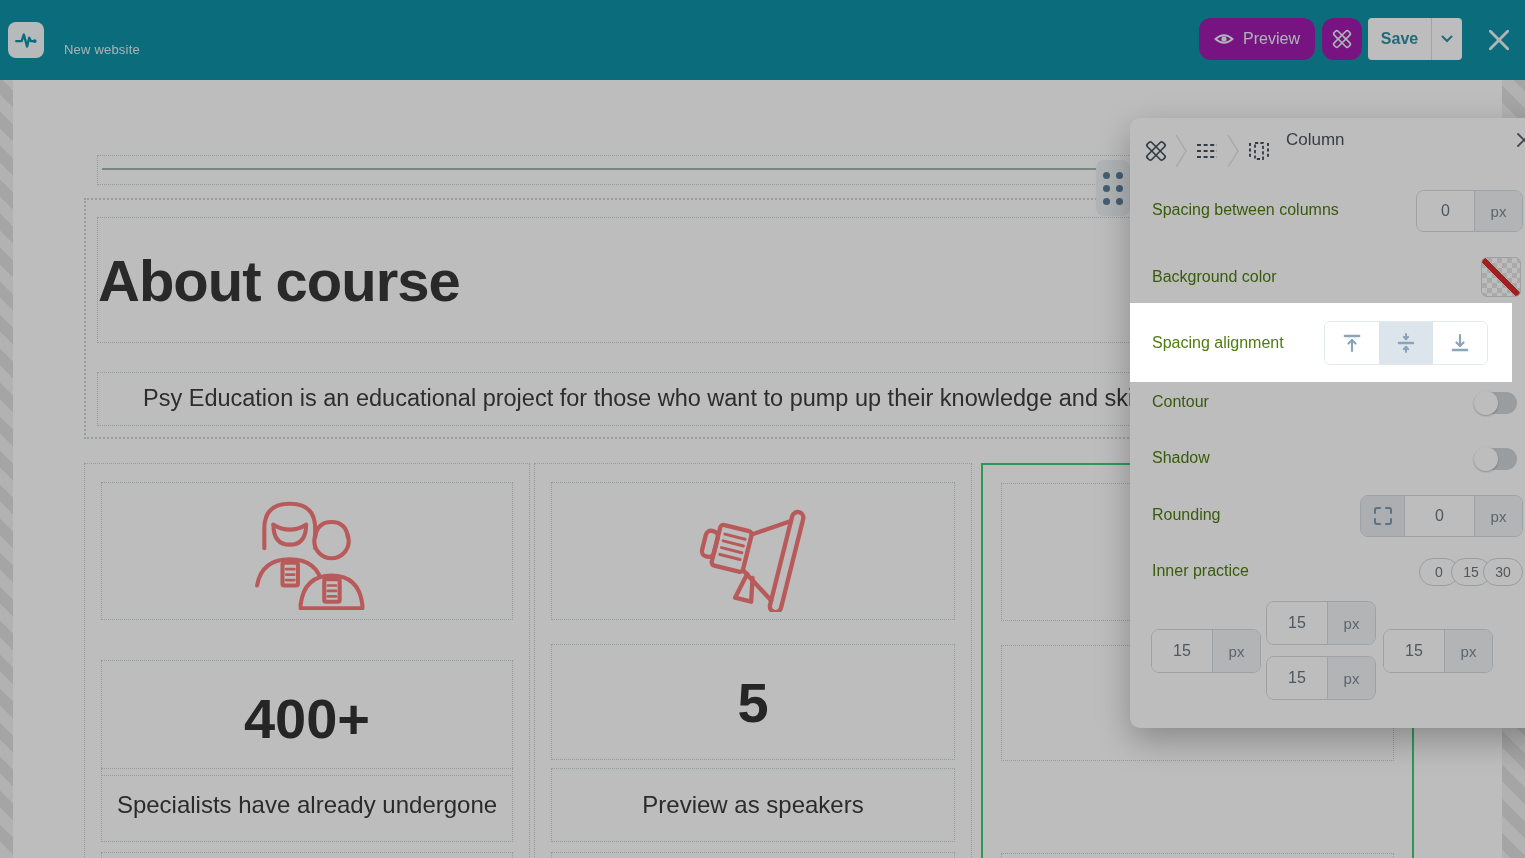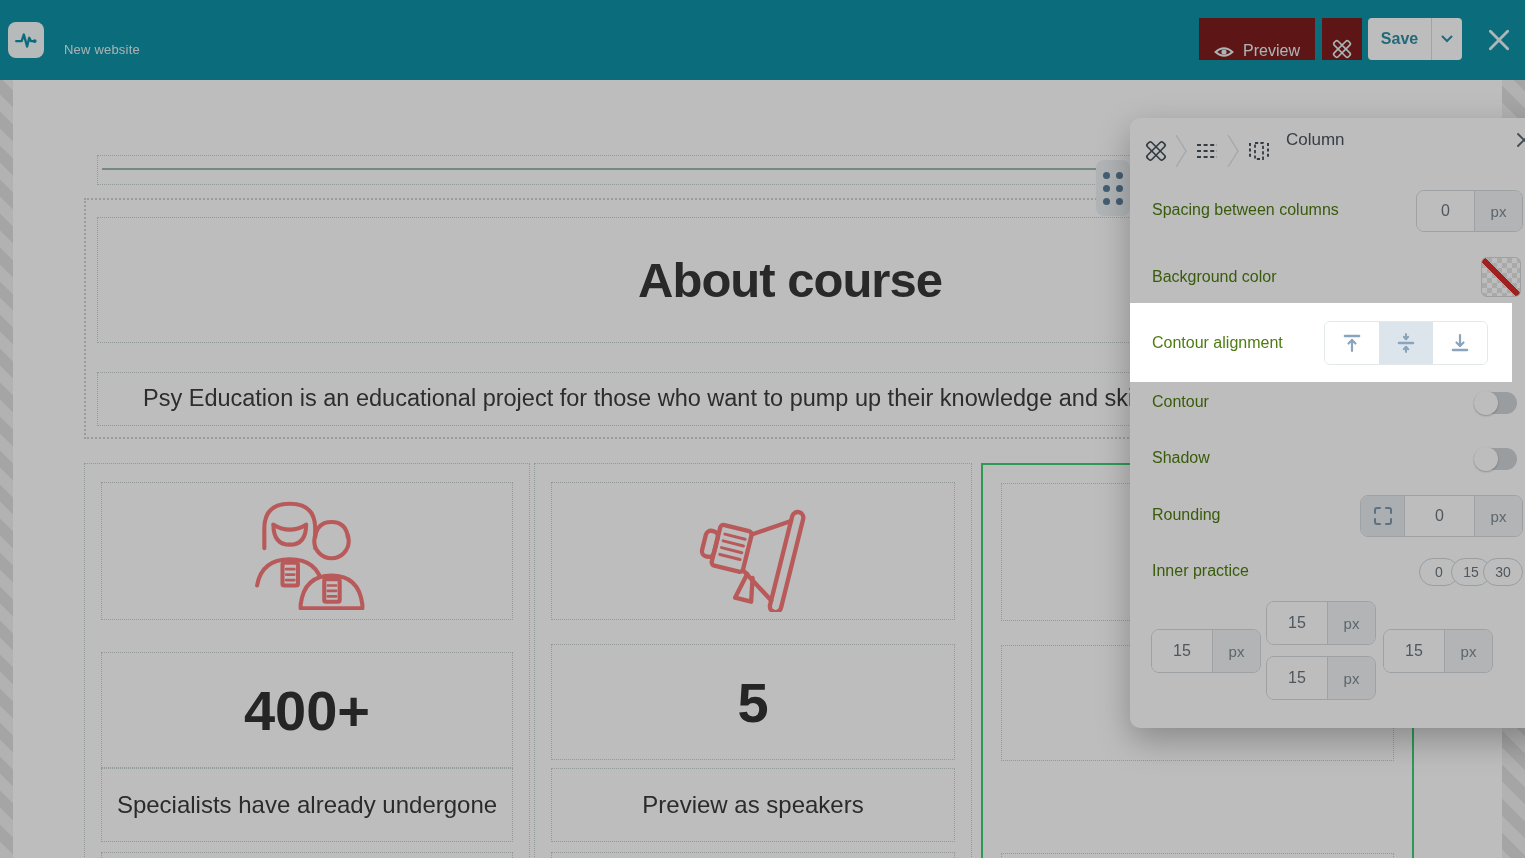--- a/index.html
+++ b/index.html
@@ -7,33 +7,33 @@
   .screen{position:relative;width:1525px;height:858px;overflow:hidden;
     background:repeating-linear-gradient(45deg,#f0f0f0 0 12px,#dfdfdf 12px 24px);}
   .page{position:absolute;left:13px;top:80px;width:1489px;height:778px;background:#ffffff;}
 
   
   .topbar{position:absolute;left:0;top:0;width:1525px;height:80px;background:#0f92a7;}
   .logo{position:absolute;left:8px;top:22px;width:36px;height:36px;border-radius:8px;background:#f6fbfc;
     display:flex;align-items:center;justify-content:center;}
   .site-title{position:absolute;left:64px;top:0;height:98px;display:flex;align-items:center;
     font-size:13px;color:#e3f1f3;letter-spacing:.2px;}
-  .btn-teal{position:absolute;top:18px;height:42px;border-radius:0;background:#7f1d1d;
-    display:flex;align-items:flex-end;justify-content:center;gap:9px;color:#e8f4f6;font-size:16px;}
+  .btn-teal{position:absolute;top:18px;height:42px;border-radius:12px;background:#a21caf;
+    display:flex;align-items:center;justify-content:center;gap:9px;color:#e8f4f6;font-size:16px;}
   .btn-save{position:absolute;left:1368px;top:18px;width:94px;height:42px;border-radius:4px;background:#ffffff;
     display:flex;align-items:stretch;}
   .btn-save .lbl{width:63px;display:flex;align-items:center;justify-content:center;
     color:#2f8fa3;font-weight:bold;font-size:16px;}
   .btn-save .caret{width:30px;border-left:1px solid #d7dfe2;display:flex;align-items:center;justify-content:center;}
 
   
   .guide{position:absolute;border:1px dotted #c7cfcf;}
   .guide2{position:absolute;border:2px dotted #ccd4d4;}
   .divider-line{position:absolute;left:4px;right:4px;top:12px;height:2px;background:#9fb8b1;}
-  .h1-text{width:100%;text-align:center;font-size:49px;font-weight:bold;color:#383838;letter-spacing:-1px;}
+  .h1-text{width:100%;text-align:left;font-size:58px;font-weight:bold;color:#383838;letter-spacing:-1px;}
   .para-text{position:absolute;left:143px;top:385px;white-space:nowrap;font-size:23.5px;color:#3d3d3d;}
   .colbox{position:absolute;left:16px;right:16px;border:1px dotted #c7cfcf;
     display:flex;align-items:center;justify-content:center;}
   .num{font-size:56px;font-weight:bold;color:#333333;}
   .cap{font-size:24px;color:#3b3b3b;}
   .col-selected{position:absolute;border:2px solid #3ecf74;}
   .drag-handle{position:absolute;left:1096px;top:160px;width:34px;height:56px;border-radius:8px;background:#eff3f5;
     display:grid;grid-template-columns:7px 7px;grid-template-rows:7px 7px 7px;gap:6px;
     align-content:center;justify-content:center;}
   .drag-handle i{width:7px;height:7px;border-radius:50%;background:#5d7f9b;}
@@ -100,21 +100,21 @@
           <rect x="38" y="78" width="17" height="25" rx="2" fill="#ffffff"></rect>
           <path d="M42,85 h9 M42,91 h9 M42,97 h9" stroke-width="3"></path>
           <circle cx="92" cy="54" r="19" fill="#ffffff"></circle>
           <path d="M74,50 Q76,33 92,33 Q108,33 110,50" fill="#ffffff"></path>
           <path d="M58,124 Q62,92 92,92 Q122,92 126,124 L126,128 L58,128 Z" fill="#ffffff"></path>
           <rect x="84" y="96" width="17" height="25" rx="2" fill="#ffffff"></rect>
           <path d="M88,103 h9 M88,109 h9 M88,115 h9" stroke-width="3"></path>
         </g>
       </svg>
     </div>
-    <div class="colbox" style="top:188px;height:114px;">
+    <div class="colbox" style="top:196px;height:114px;">
       <div class="num">400+</div>
     </div>
     <div class="colbox" style="top:304px;height:72px;">
       <div class="cap">Specialists have already undergone</div>
     </div>
     <div class="colbox" style="top:388px;height:60px;"></div>
   </div>
 
   <div class="guide" style="left:534px;top:463px;width:436px;height:420px;">
     <div class="colbox" style="top:18px;height:136px;">
@@ -229,21 +229,21 @@
     <div class="prow-label" style="position:absolute;left:22px;top:83px;">Spacing between columns</div>
     <div class="ibox" style="right:24px;top:72px;height:40px;">
       <div class="cell val" style="width:57px;">0</div>
       <div class="cell unit" style="width:47px;">px</div>
     </div>
 
     <div class="prow-label" style="position:absolute;left:22px;top:150px;">Background color</div>
     <div class="swatch" style="right:26px;top:139px;"></div>
 
     <div class="hl-row">
-      <div class="prow-label" style="position:absolute;left:22px;">Contour alignment</div>
+      <div class="prow-label" style="position:absolute;left:22px;">Spacing alignment</div>
       <div class="seg">
         <div class="opt">
           <svg width="24" height="24" viewBox="0 0 24 24">
             <g fill="none" stroke="#8aa4bc" stroke-width="2.2" stroke-linecap="round" stroke-linejoin="round">
               <line x1="5" y1="5" x2="19" y2="5" stroke-width="2.6"></line>
               <line x1="12" y1="20" x2="12" y2="9"></line>
               <polyline points="8.5,12.5 12,9 15.5,12.5"></polyline>
             </g>
           </svg>
         </div>

